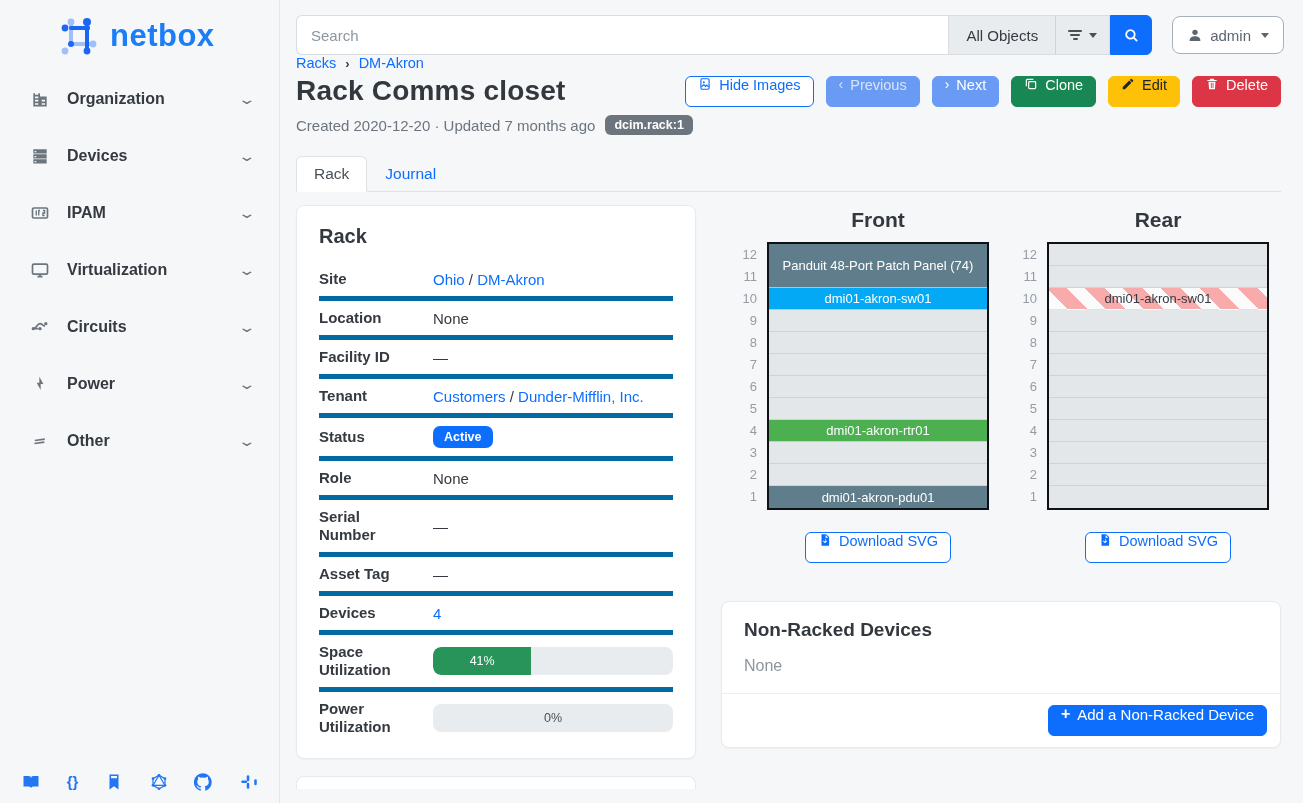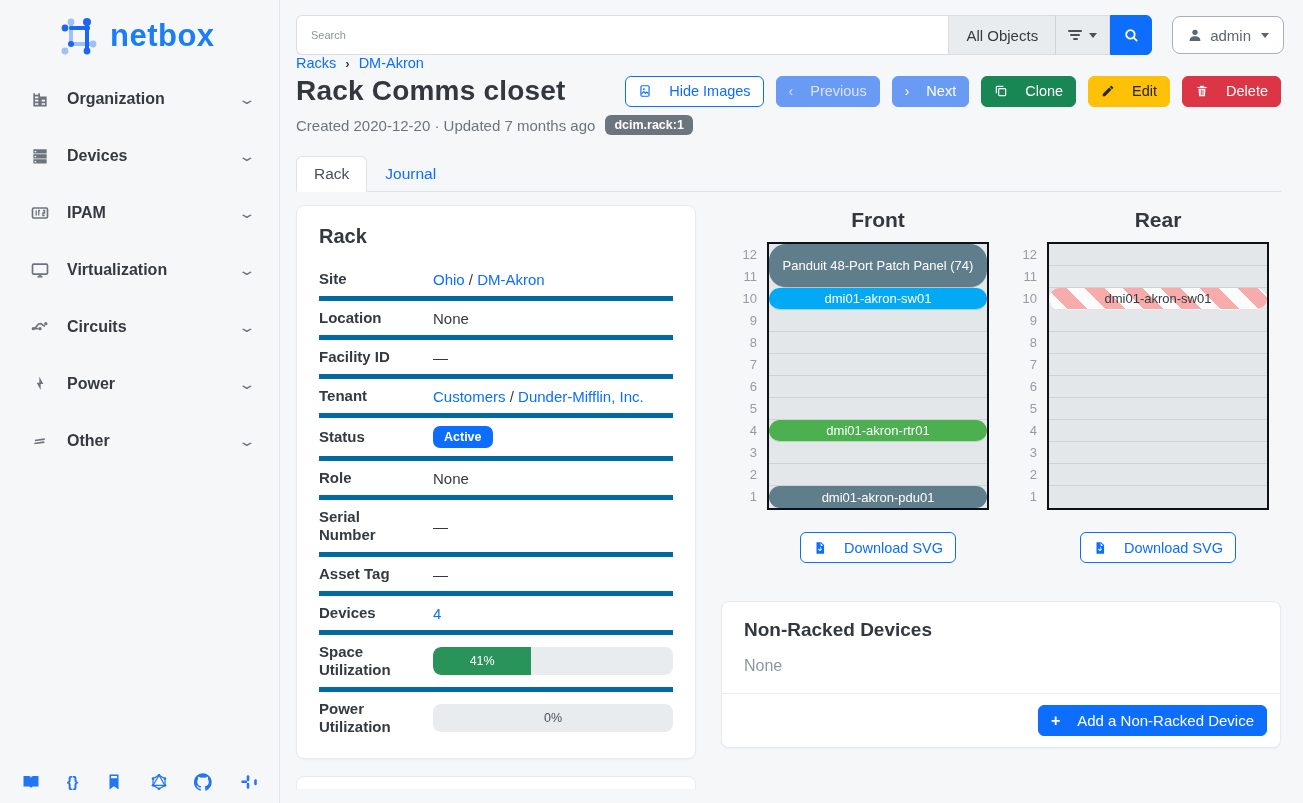--- a/index.html
+++ b/index.html
@@ -22,41 +22,41 @@
   .nav-label { font-size:16px; font-weight:700; color:#343a40; }
   .nav-chevron { margin-left:auto; color:#6c757d; font-size:14px; transform:scaleX(1.6); }
   .sidebar-footer { position:absolute; bottom:12px; left:0; right:0; display:flex; justify-content:space-between; padding:0 22px; align-items:center; }
   .footer-icon { color:#2276f3; width:18px; height:18px; cursor:pointer; }
   .footer-icon svg { width:18px; height:18px; display:block; }
   .footer-braces { font-size:15px; font-weight:700; color:#2276f3; line-height:18px; }
   
   .main { flex:1; display:flex; flex-direction:column; }
   .topbar { display:flex; align-items:flex-start; padding:15px 19px 0 16px; gap:20px; }
   .search-group { flex:1; display:flex; height:40px; border-radius:6px; }
-  .search-input { flex:1; border:1px solid #d9dde1; border-right:none; border-radius:6px 0 0 6px; padding:0 14px; font-size:11px; color:#343a40; background:#fff; outline:none; }
+  .search-input { flex:1; border:1px solid #d9dde1; border-right:none; border-radius:6px 0 0 6px; padding:0 14px; font-size:15px; color:#343a40; background:#fff; outline:none; }
   .search-input::placeholder { color:#8d959d; }
   .search-scope { background:#e9ecef; border:1px solid #d9dde1; border-right:none; display:flex; align-items:center; padding:0 17px; font-size:15px; color:#343a40; cursor:pointer; }
   .search-filter { background:#e9ecef; border:1px solid #d9dde1; border-left:1px solid #ced4da; display:flex; align-items:center; gap:7px; padding:0 12px; cursor:pointer; }
   .filter-lines { display:inline-block; }
   .filter-lines span { display:block; height:2px; background:#495057; margin:2px auto; border-radius:1px; }
   .caret { width:0; height:0; border-left:4px solid transparent; border-right:4px solid transparent; border-top:5px solid #495057; display:inline-block; }
   .search-btn { width:42px; background:#0d6efd; border:1px solid #0d6efd; border-radius:0 6px 6px 0; display:flex; align-items:center; justify-content:center; cursor:pointer; }
   .search-btn svg { width:17px; height:17px; }
   .user-btn { height:38px; margin-top:1px; border:1px solid #a8b0b8; border-radius:8px; background:#fff; display:flex; align-items:center; gap:7px; padding:0 14px; color:#5c6670; font-size:15px; cursor:pointer; }
   .user-btn svg { width:16px; height:16px; }
   .user-caret { border-top-color:#5c6670; margin-left:3px; }
   
   .content { padding:0 22px 0 16px; flex:1; }
   .breadcrumb { margin-top:0; display:flex; align-items:center; gap:9px; font-size:14.5px; }
   .breadcrumb a { color:#0d6efd; text-decoration:none; cursor:pointer; }
   .crumb-sep { color:#343a40; font-weight:700; font-size:13px; }
   .title-row { display:flex; align-items:center; margin-top:4px; }
   .page-title { font-size:28px; font-weight:700; color:#32383e; letter-spacing:.2px; }
   .actions { margin-left:auto; display:flex; gap:12px; }
-  .btn { display:inline-flex; align-items:center; gap:17px; height:31px; padding:0 12px; border-radius:6px; font-size:14.5px; cursor:pointer; border:1px solid transparent; white-space:nowrap; }
+  .btn { display:inline-flex; align-items:flex-start; gap:7px; height:31px; padding:0 12px; border-radius:6px; font-size:14.5px; cursor:pointer; border:1px solid transparent; white-space:nowrap; }
   .btn svg { width:14px; height:14px; }
   .btn-outline-primary { background:#fff; border-color:#0d6efd; color:#0d6efd; }
   .btn-soft-blue { background:#6a9bf4; border-color:#6a9bf4; color:#fff; }
   .btn-soft-blue.disabled { color:#dbe3f3; }
   .btn-green { background:#198754; border-color:#198754; color:#fff; }
   .btn-yellow { background:#ffc107; border-color:#ffc107; color:#212529; }
   .btn-red { background:#dc3545; border-color:#dc3545; color:#fff; }
   .meta-row { margin-top:8px; display:flex; align-items:center; gap:10px; color:#6c757d; font-size:15px; }
   .obj-badge { background:#6c757d; color:#fff; font-size:12.5px; font-weight:700; padding:3px 9px; border-radius:6px; }
   
@@ -85,21 +85,21 @@
   .right-col { flex:1; }
   .elev-row { display:flex; }
   .elevation { flex:1; display:flex; flex-direction:column; align-items:center; }
   .elev-title { font-size:21px; font-weight:700; color:#32383e; margin:3px 0 10px 34px; }
   .rack-wrap { display:flex; }
   .unit-labels { width:24px; margin-right:10px; padding-top:2px; }
   .unit-label { height:22px; line-height:22px; text-align:right; color:#949ca4; font-size:13px; }
   .rack-box { width:222px; border:2px solid #0e1216; background:#e4e7ea; }
   .rack-unit-empty { height:22px; background:#e4e7ea; border-bottom:1px solid #cdd4d9; }
   .rack-box > :last-child { border-bottom:none; }
-  .rack-device { display:flex; align-items:center; justify-content:center; font-size:13px; color:#fff; border-bottom:1px solid rgba(255,255,255,.55); cursor:pointer;border-radius:17px; }
+  .rack-device { display:flex; align-items:center; justify-content:center; font-size:13px; color:#fff; border-bottom:1px solid rgba(255,255,255,.55); cursor:pointer; }
   .rack-device.striped { background:repeating-linear-gradient(45deg,#fbfbfb 0 13px,#f8abab 13px 27px); }
   .download-btn { margin:22px 0 0 34px; }
   
   .nonracked-card { margin-top:38px; margin-right:0; }
   .nr-head { padding:17px 22px 13px 22px; font-size:19px; font-weight:700; color:#32383e; }
   .nr-body { padding:3px 22px 18px 22px; font-size:16px; }
   .nr-footer { border-top:1px solid #eceff1; padding:11px 13px; display:flex; justify-content:flex-end; }
   .btn-primary { background:#0d6efd; border-color:#0d6efd; color:#fff; height:31px; font-size:15px; }
   .plus-glyph { font-size:16px; font-weight:700; line-height:1; }
   .chev-glyph { font-size:14px; line-height:1; }

